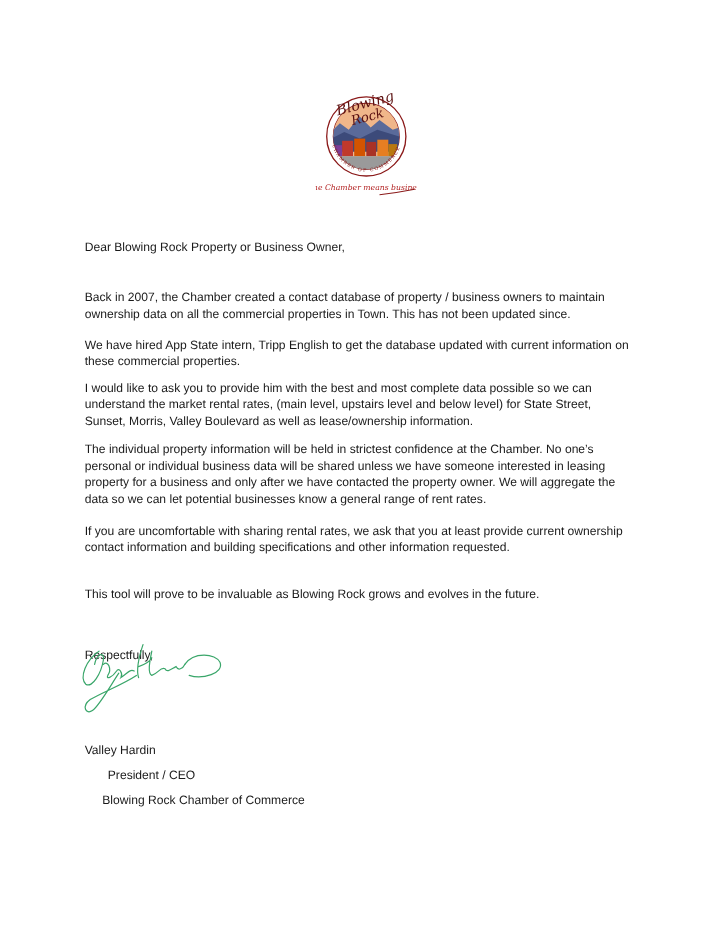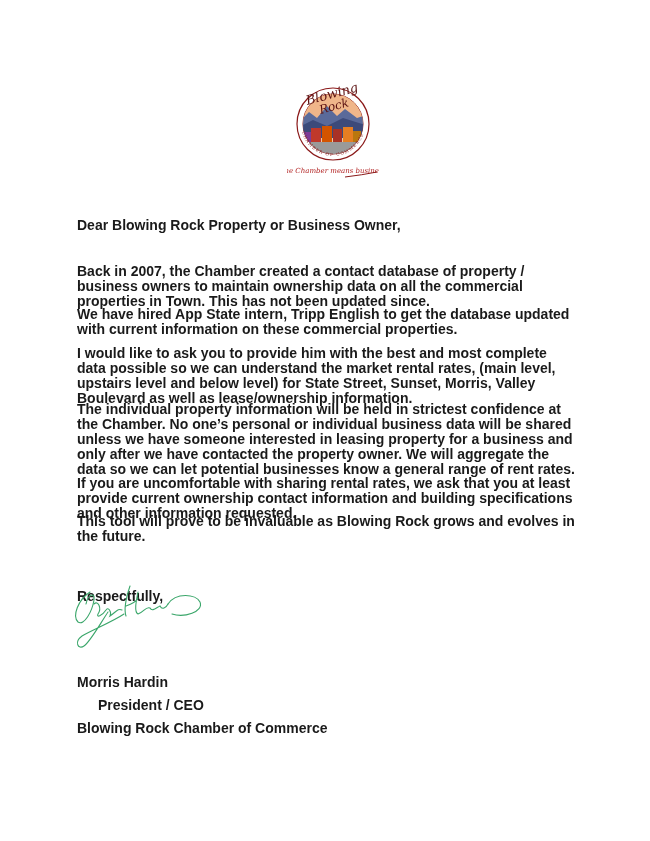--- a/index.html
+++ b/index.html
@@ -1,19 +1,19 @@
 <!DOCTYPE html>
 <html><head>
 <meta charset="utf-8">
 <style>
   html, body { margin:0; padding:0; background:#ffffff; }
   body { width:650px; height:841px; position:relative; overflow:hidden;
          font-family:"Liberation Sans", "DejaVu Sans", sans-serif; color:#1a1a1a; }
   .logo { position:absolute; left:287px; top:76px; width:92px; height:104px; }
-  .text { position:absolute; left:77px; width:500px; font-size:14px; line-height:15px;font-weight:bold; }
+  .text { position:absolute; left:77px; width:500px; font-size:11px; line-height:15px; }
   .sig { position:absolute; left:68px; top:582px; width:145px; height:72px; }
 </style>
 </head>
 <body>
 
 <div class="logo">
   <svg width="92" height="104" viewBox="0 0 92 104">
     <defs>
       <clipPath id="c">
           <circle cx="46" cy="48" r="30"></circle>
@@ -44,31 +44,31 @@
   </svg>
 </div>
 
 <div class="text" style="top:218px;">Dear Blowing Rock Property or Business Owner,</div>
 
 <div class="text" style="top:264px;">Back in 2007, the Chamber created a contact database of property / business owners to maintain ownership data on all the commercial properties in Town. This has not been updated since.</div>
 <div class="text" style="top:307px;">We have hired App State intern, Tripp English to get the database updated with current information on these commercial properties.</div>
 <div class="text" style="top:346px;">I would like to ask you to provide him with the best and most complete data possible so we can understand the market rental rates, (main level, upstairs level and below level) for State Street, Sunset, Morris, Valley Boulevard as well as lease/ownership information.</div>
 <div class="text" style="top:402px;">The individual property information will be held in strictest confidence at the Chamber. No one’s personal or individual business data will be shared unless we have someone interested in leasing property for a business and only after we have contacted the property owner. We will aggregate the data so we can let potential businesses know a general range of rent rates.</div>
 <div class="text" style="top:476px;">If you are uncomfortable with sharing rental rates, we ask that you at least provide current ownership contact information and building specifications and other information requested.</div>
-<div class="text" style="top:514px;">This tool will prove to be invaluable as Blowing Rock grows and evolves in the future.</div>
+<div class="text" style="top:534px;">This tool will prove to be invaluable as Blowing Rock grows and evolves in the future.</div>
 
 <div class="text" style="top:559px;margin-top:30px;">Respectfully,</div>
 
 <div class="sig">
   <svg width="145" height="72" viewBox="0 0 145 72">
     <g fill="none" stroke="#3aa66a" stroke-width="1.1" stroke-linecap="round">
       <path d="M22 10 C10 18 4 34 10 40 C16 44 24 30 26 18 C27 10 20 12 18 22"></path>
       <path d="M26 22 C30 18 34 26 30 32 C28 36 34 34 38 28 C40 24 44 30 42 34 C48 30 50 26 54 28"></path>
       <path d="M40 30 C32 42 22 60 16 64 C10 68 6 60 14 54 C24 48 44 40 56 32"></path>
       <path d="M62 4 C58 16 56 28 58 34 M58 24 C64 22 68 20 70 16 M70 10 C68 20 66 30 70 32 C76 30 78 24 82 26 C84 30 88 26 92 24 C94 28 98 26 100 22"></path>
       <path d="M100 22 C108 10 128 12 132 20 C136 30 116 36 104 32"></path>
     </g>
   </svg>
 </div>
 
-<div class="text" style="top:675px;">Morris Hardin</div>
+<div class="text" style="top:675px;">Valley Hardin</div>
 <div class="text" style="top:698px;padding-left:21px;">President / CEO</div>
-<div class="text" style="top:721px;">Blowing Rock Chamber of Commerce</div>
+<div class="text" style="top:721px;margin-left:16px;">Blowing Rock Chamber of Commerce</div>
 
 </body></html>

